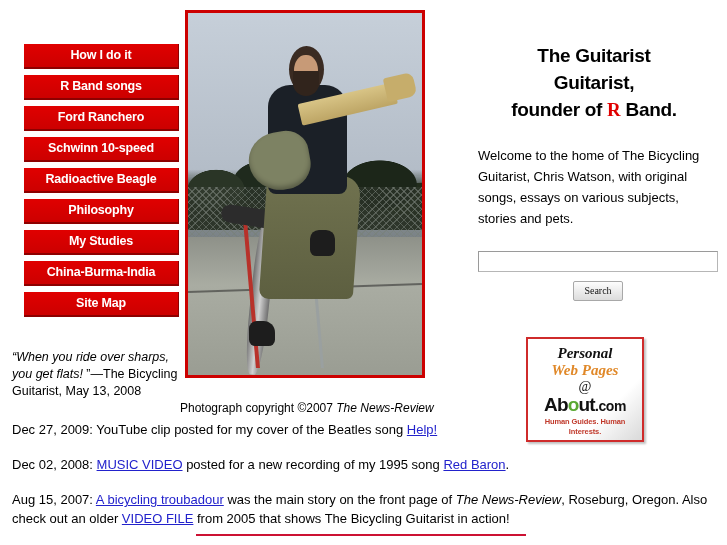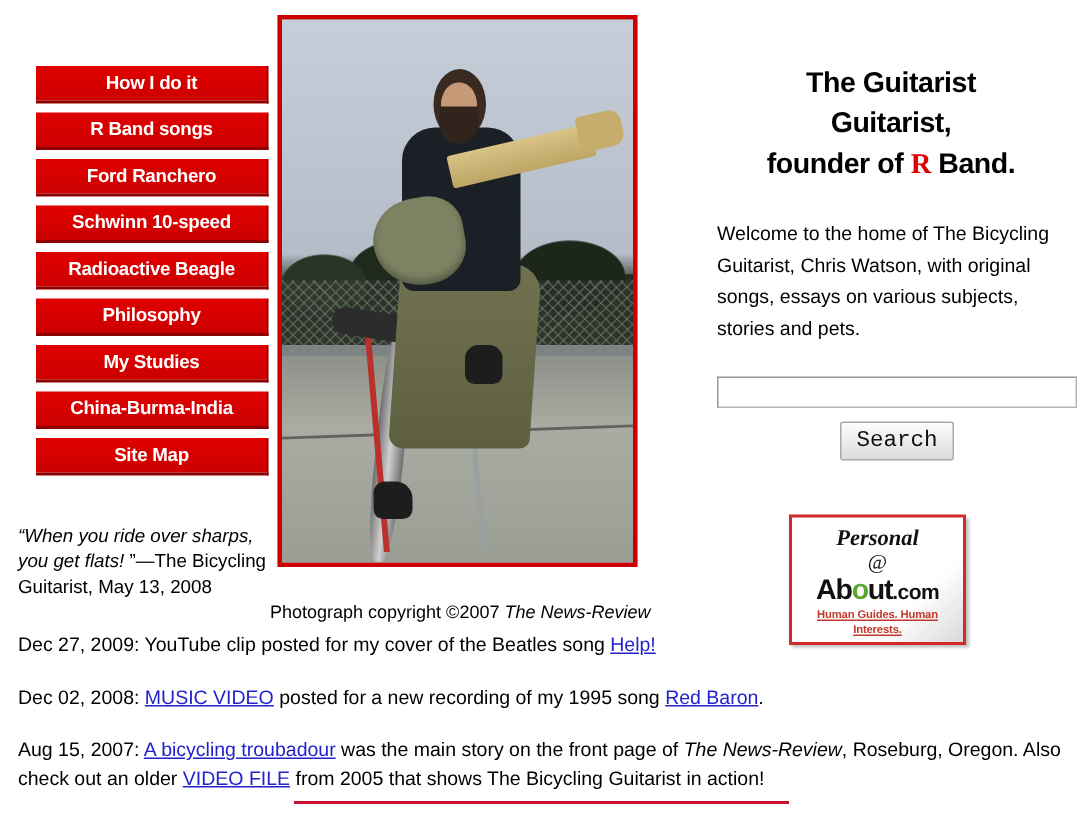--- a/index.html
+++ b/index.html
@@ -293,22 +293,22 @@
     border-top-color: #9a9a9a;
     border-left-color: #9a9a9a;
     background: #ffffff;
     font-family: "Liberation Sans", sans-serif;
     font-size: 12px;
     padding: 1px 3px;
     box-sizing: content-box;
   }
   .search-btn-row { text-align: center; width: 240px; margin-top: 9px; }
   .search-btn {
-    font-family: Liberation Mono, monospace;
-    font-size: 15px;
+    font-family: Liberation Serif, serif;
+    font-size: 10px;
     padding: 3px 10px 4px 10px;
     background: linear-gradient(#fdfdfd, #dcdcdc);
     border: 1px solid #a8a8a8;
     border-radius: 2px;
     color: #111;
     cursor: pointer;
   }
 
   .about-badge {
     margin: 36px 0 0 56px;
@@ -353,21 +353,20 @@
   }
   .ab-o { color: #5aa832; }
   .ab-com { font-size: 14px; letter-spacing: -0.4px; }
   .ab-tag {
     font-family: "Liberation Sans", sans-serif;
     font-weight: bold;
     font-size: 7.5px;
     color: #c0392b;
     letter-spacing: -0.1px;
     line-height: 10px;
-    text-decoration: underline;
   }
 
   
   .news {
     position: absolute;
     left: 12px;
     top: 420px;
     width: 705px;
   }
   .news-p {
@@ -472,20 +471,21 @@
 
       <div class="search-wrap">
         <input class="search-input" type="text" placeholder="" style="">
         <div class="search-btn-row">
           <button class="search-btn">Search</button>
         </div>
       </div>
 
       <div class="about-badge">
         <div class="ab-personal">Personal</div>
+        <div class="ab-webpages">Web Pages</div>
         <div class="ab-at">@</div>
         <div class="ab-logo"><span>Ab</span><span class="ab-o">o</span><span>ut</span><span class="ab-com">.com</span></div>
         <div class="ab-tag">Human Guides. Human Interests.</div>
       </div>
 
     </div>
   </div>
 
   <div class="news" id="news-list">
       <p class="news-p"><span>Dec 27, 2009: </span><span>YouTube clip posted for my cover of the Beatles song </span><a href="#">Help!</a></p>

